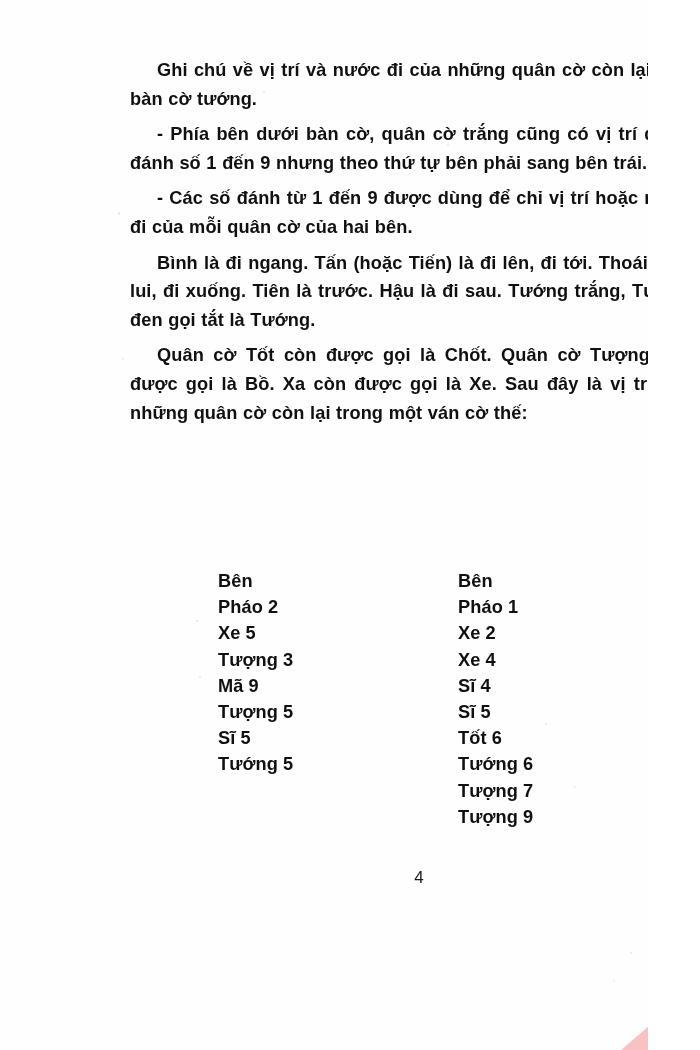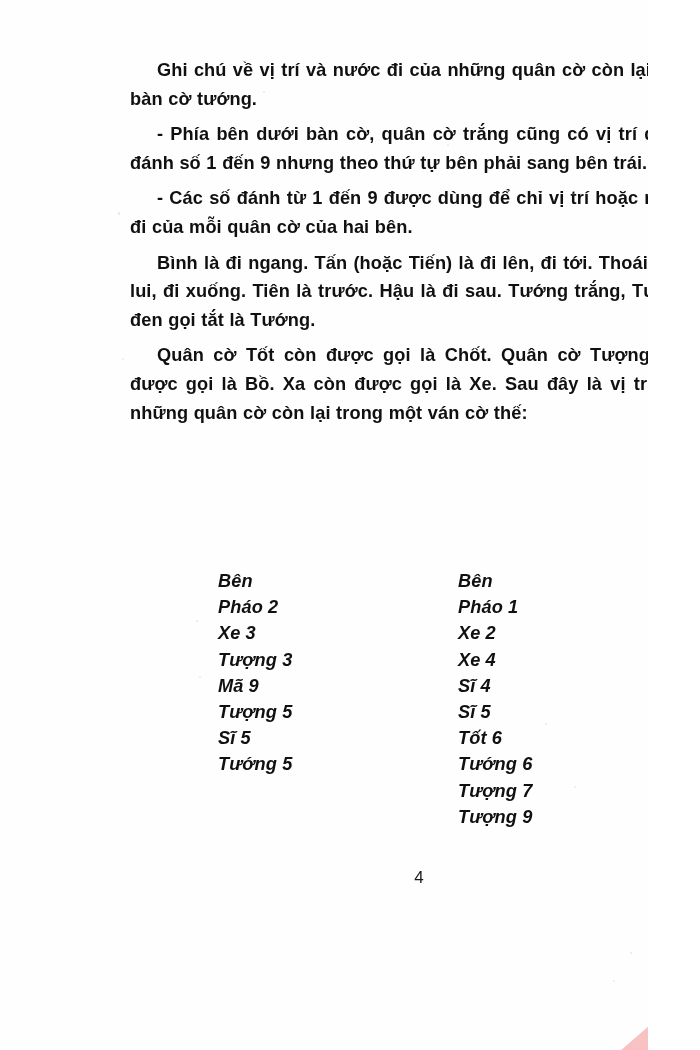--- a/index.html
+++ b/index.html
@@ -61,21 +61,20 @@
   .col-left  { left: 88px; }
   .col-right { left: 328px; }
 
   .list-item {
     font-size: 18.2px;
     line-height: 26.2px;
     color: #101010;
     font-weight: 600;
     white-space: nowrap;
     letter-spacing: 0.1px;
-    font-style: italic;
   }
 
   
   .page-number {
     position: absolute;
     left: 0;
     top: 868px;
     width: 838px;
     text-align: center;
     font-size: 17px;
@@ -134,21 +133,21 @@
     <p class="para">- Phía bên dưới bàn cờ, quân cờ  trắng cũng có vị trí được đánh số 1 đến 9 nhưng theo thứ tự bên phải sang bên trái.</p>
     <p class="para">- Các số đánh từ 1 đến 9 được dùng để chỉ vị trí hoặc nước đi của mỗi quân cờ của hai bên.</p>
     <p class="para">Bình là đi ngang. Tấn (hoặc Tiến) là đi lên, đi tới. Thoái là đi lui, đi xuống. Tiên là trước. Hậu là đi sau. Tướng trắng, Tướng đen gọi tắt là Tướng.</p>
     <p class="para">Quân cờ Tốt còn được gọi là Chốt. Quân cờ Tượng còn được gọi là Bồ. Xa còn được gọi là Xe. Sau đây là vị trí của những quân cờ còn lại trong một ván cờ thế:</p>
   </div>
 
   <div class="list-wrap">
     <div class="col col-left">
       <div class="list-item">Bên</div>
       <div class="list-item">Pháo 2</div>
-      <div class="list-item">Xe 3</div>
+      <div class="list-item">Xe 5</div>
       <div class="list-item">Tượng 3</div>
       <div class="list-item">Mã 9</div>
       <div class="list-item">Tượng 5</div>
       <div class="list-item">Sĩ 5</div>
       <div class="list-item">Tướng 5</div>
     </div>
     <div class="col col-right">
       <div class="list-item">Bên</div>
       <div class="list-item">Pháo 1</div>
       <div class="list-item">Xe 2</div>

